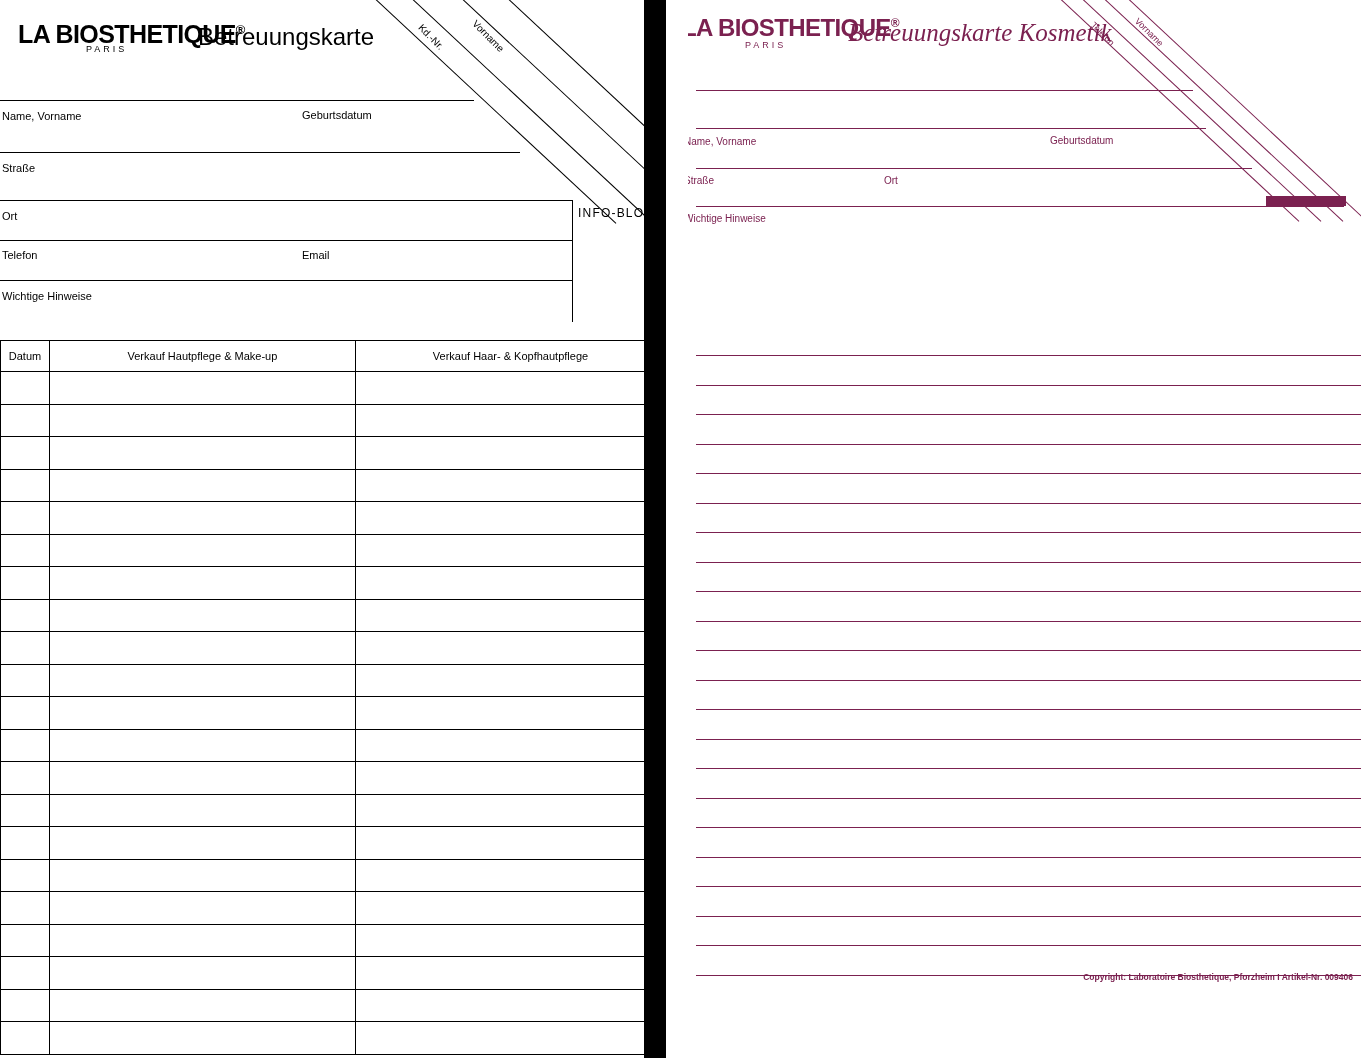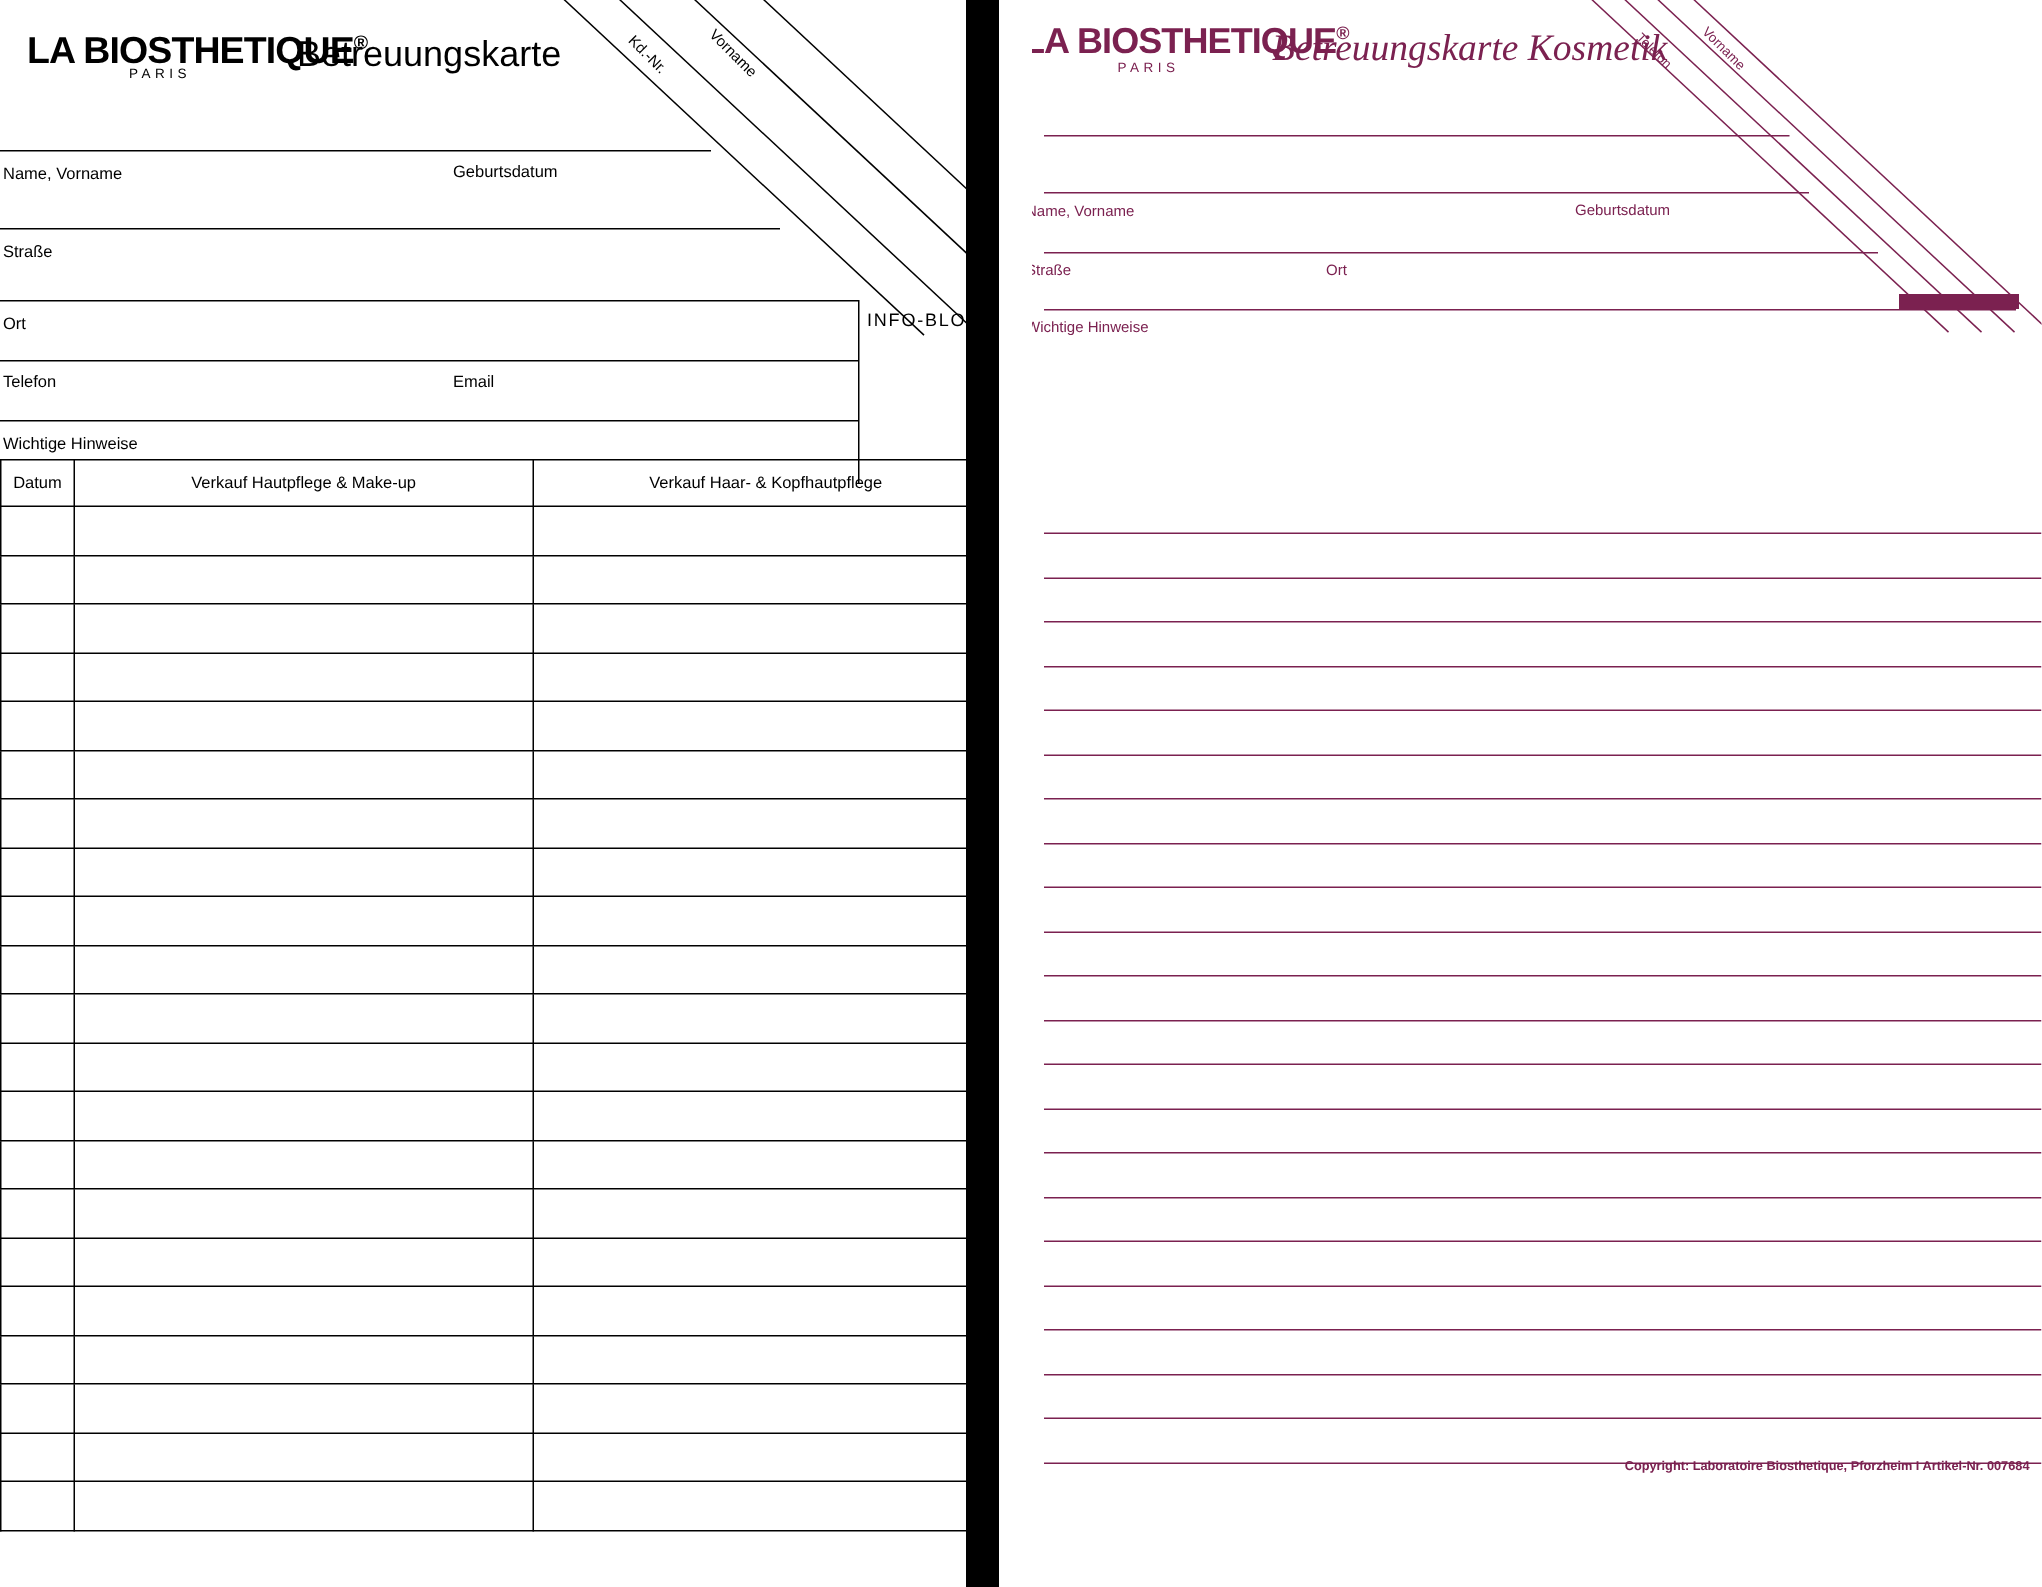--- a/index.html
+++ b/index.html
@@ -107,21 +107,21 @@
   .l-vline {
     position: absolute;
     width: 1px;
     background: #000;
   }
 
   
   .l-table {
     position: absolute;
     left: 0;
-    top: 306px;
+    top: 340px;
     width: 666px;
     border-collapse: collapse;
   }
   .l-table td, .l-table th {
     border: 1px solid #000;
     height: 31.5px;
     padding: 0;
     font-size: 11px;
     font-weight: normal;
     text-align: center;
@@ -417,16 +417,16 @@
         <div class="r-line" style="top: 768px; width: 665px;"></div>
         <div class="r-line" style="top: 797.5px; width: 665px;"></div>
         <div class="r-line" style="top: 827px; width: 665px;"></div>
         <div class="r-line" style="top: 856.5px; width: 665px;"></div>
         <div class="r-line" style="top: 886px; width: 665px;"></div>
         <div class="r-line" style="top: 915.5px; width: 665px;"></div>
         <div class="r-line" style="top: 945px; width: 665px;"></div>
         <div class="r-line" style="top: 974.5px; width: 665px;"></div>
       </div>
 
-    <div class="r-copy">Copyright: Laboratoire Biosthetique, Pforzheim I Artikel-Nr. 007684</div>
+    <div class="r-copy">Copyright: Laboratoire Biosthetique, Pforzheim I Artikel-Nr. 009406</div>
   </div>
 
 </div>
 
 </body></html>

